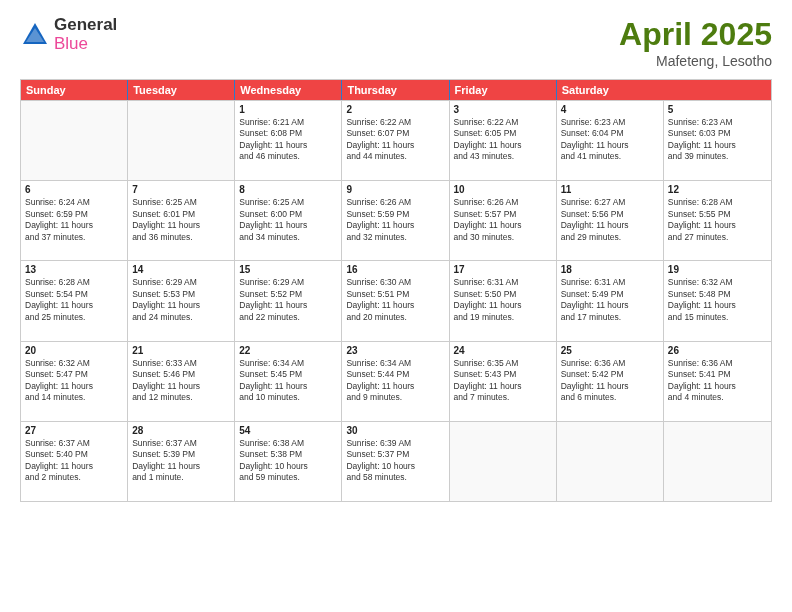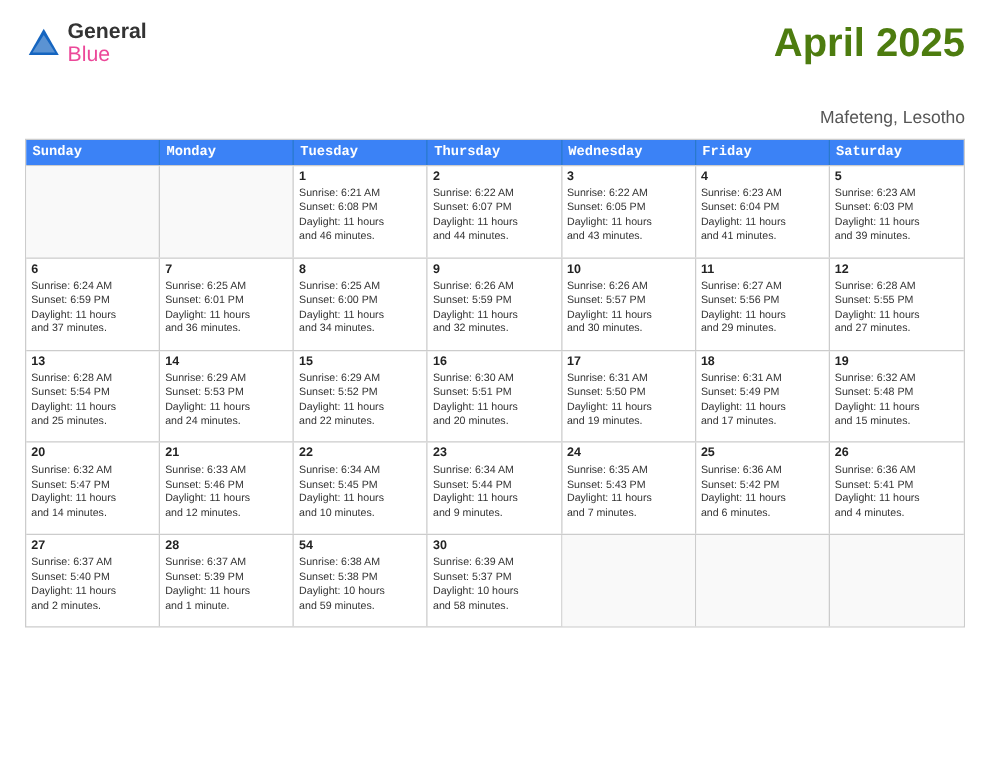--- a/index.html
+++ b/index.html
@@ -51,33 +51,31 @@
       text-align: right;
     }
     .title-main {
       font-size: 32px;
       font-weight: bold;
       color: #4d7c0f;
     }
     .title-sub {
       font-size: 14px;
       color: #555;
-      margin-top: 32px;
     }
     .calendar {
       flex: 1;
       display: flex;
       flex-direction: column;
       border: 1px solid #ccc;
     }
     .cal-header-row {
       display: grid;
       grid-template-columns: repeat(7, 1fr);
-      background: #3b82f6;
-      font-family: Liberation Mono, monospace;
+      background: #ef4444;
     }
     .cal-header-cell {
       color: #fff;
       font-size: 11px;
       font-weight: bold;
       padding: 4px 5px;
       text-align: left;
       border-right: 1px solid #2979cc;
     }
     .cal-header-cell:last-child { border-right: none; }
@@ -130,24 +128,23 @@
     </div>
     <div class="title-block">
       <div class="title-main">April 2025</div>
       <div class="title-sub">Mafeteng, Lesotho</div>
     </div>
   </div>
 
   <div class="calendar">
     <div class="cal-header-row">
     <div class="cal-header-cell">Sunday</div>
-        <div class="cal-header-cell">Monday</div>
         <div class="cal-header-cell">Tuesday</div>
+        <div class="cal-header-cell">Wednesday</div>
         <div class="cal-header-cell">Thursday</div>
-        <div class="cal-header-cell">Wednesday</div>
         <div class="cal-header-cell">Friday</div>
         <div class="cal-header-cell">Saturday</div>
       </div>
     <div class="cal-body">
     <div class="cal-row">
           <div class="cal-cell empty"></div>
           <div class="cal-cell empty"></div>
           <div class="cal-cell">
             <div class="day-num">1</div>
             <div class="cell-line">Sunrise: 6:21 AM</div>

